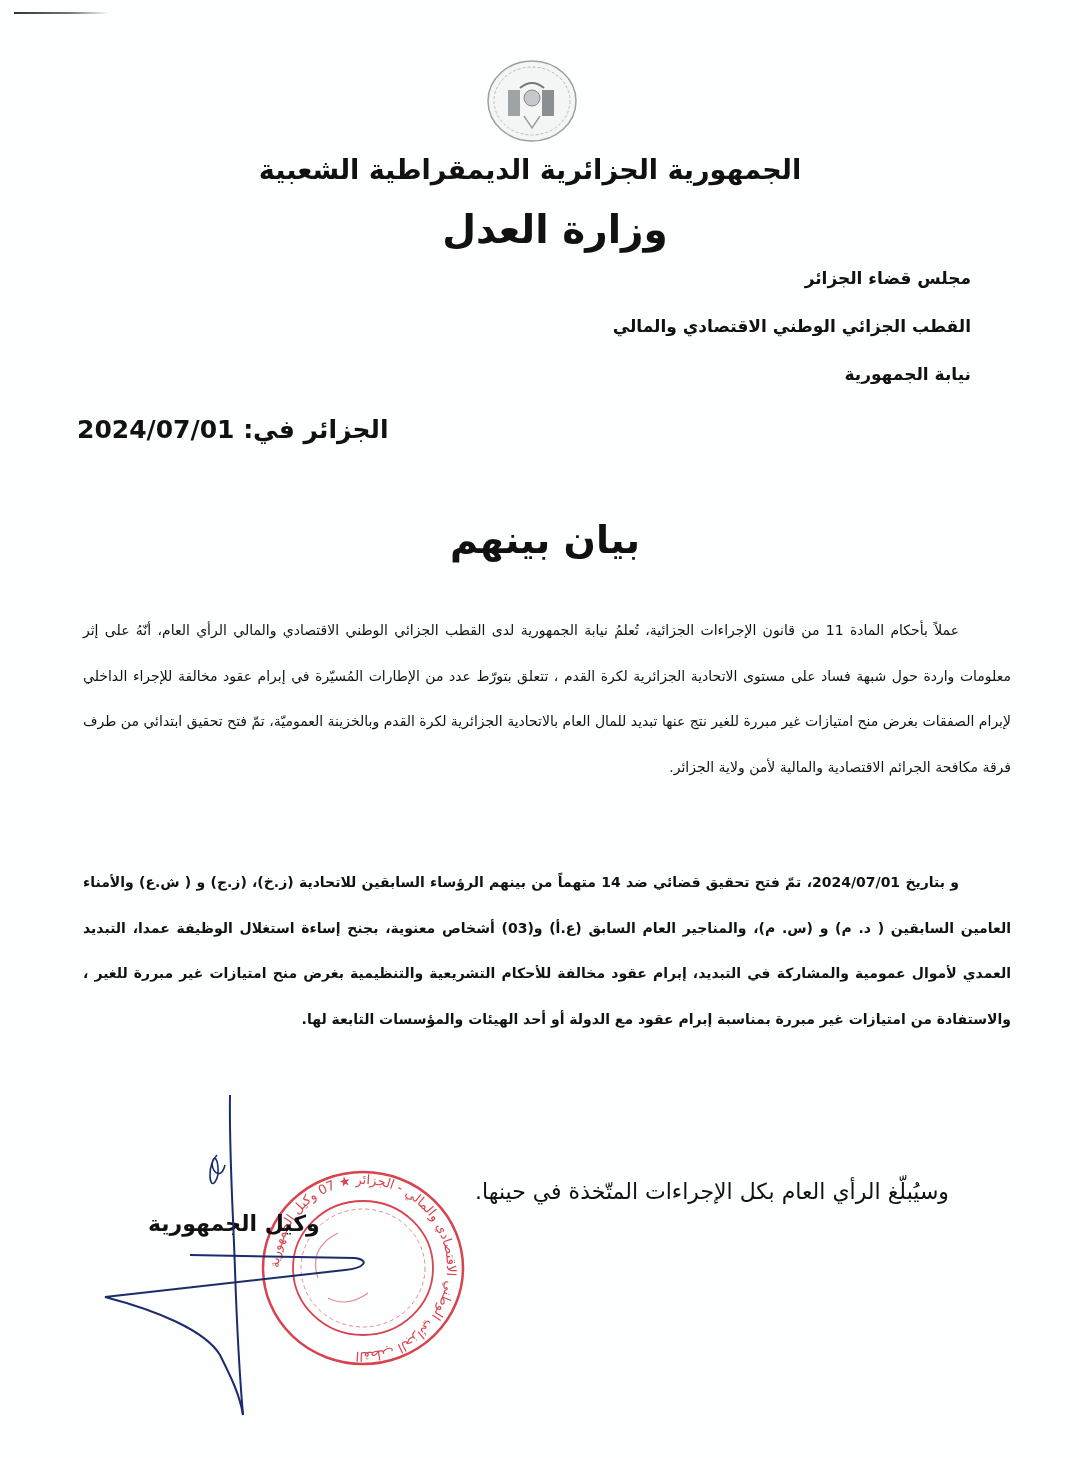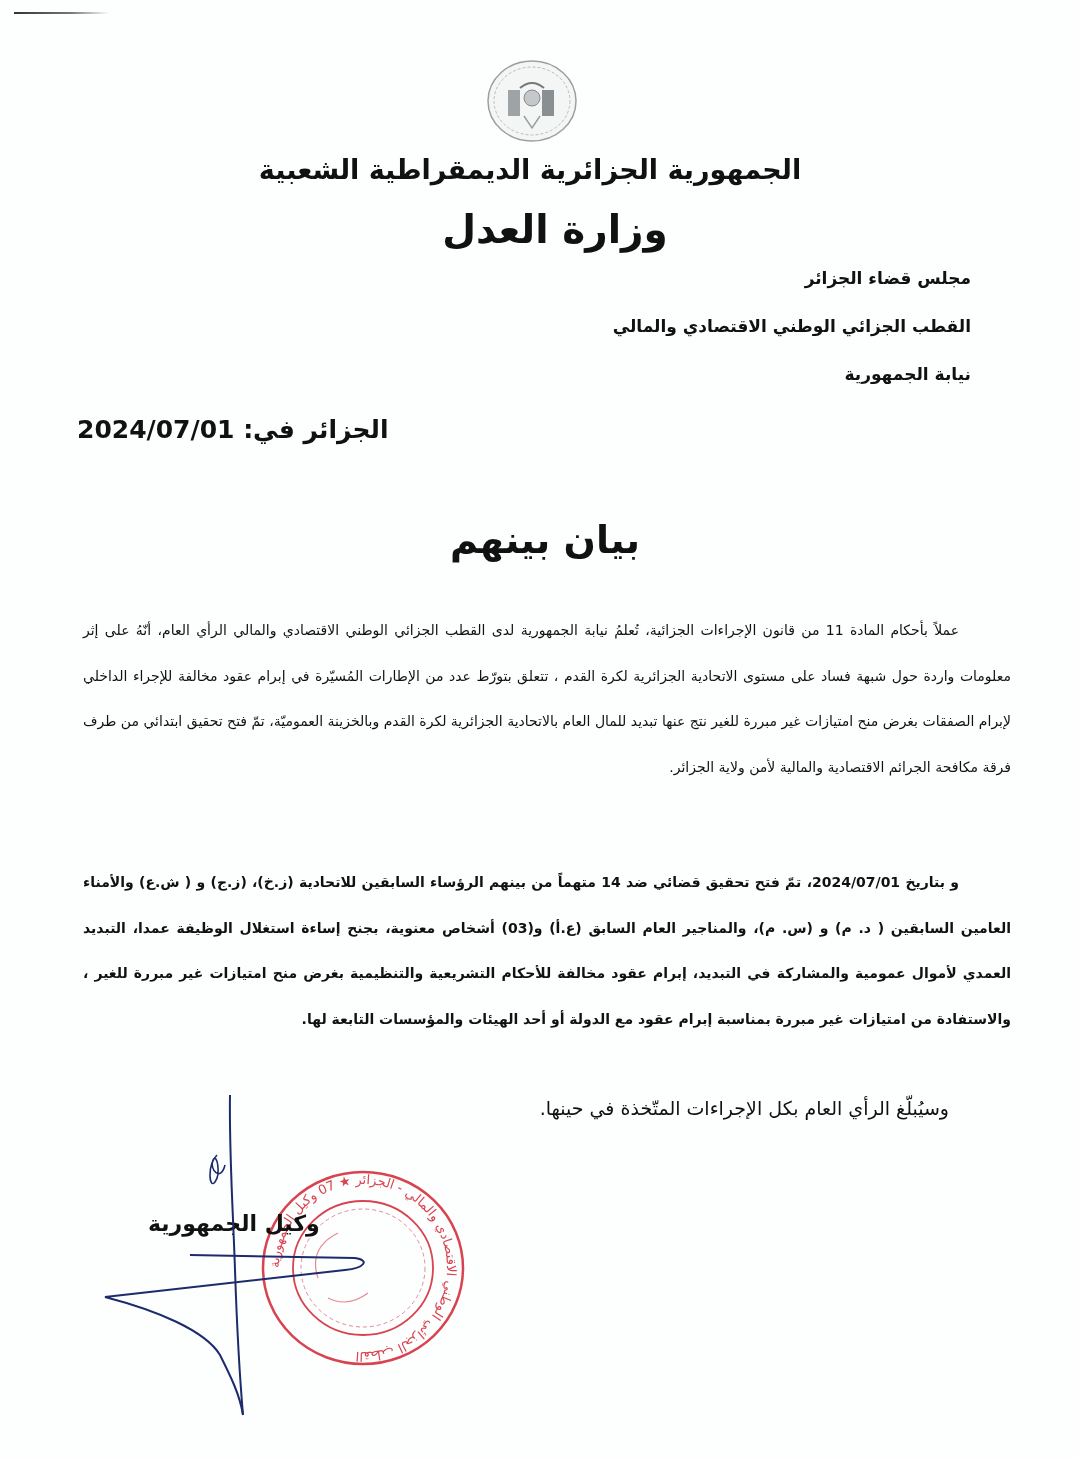--- a/index.html
+++ b/index.html
@@ -41,21 +41,21 @@
     font-weight: bold; font-size: 38px; line-height: 56px; letter-spacing: 3px;
   }
   .para {
     position: absolute; left: 71px; width: 928px;
     font-size: 14px; line-height: 45.5px; text-align: justify; text-align-last: right; margin-left: 12px;
   }
   .p1 { top: 608px; }
   .p2 { top: 860px; font-weight: bold; }
   .p1 .indent, .p2 .indent { display: inline-block; width: 52px; }
   .closing {
-    position: absolute; right: 130px; top: 1088px; font-size: 19px; line-height: 40px;
+    position: absolute; right: 130px; top: 1172px; font-size: 22px; line-height: 40px;
     white-space: nowrap;
   }
   .signature-title {
     position: absolute; left: 148px; top: 1204px; font-weight: bold; font-size: 22px;
     line-height: 40px; white-space: nowrap; z-index: 3;
   }
   .stamp {
     position: absolute; left: 258px; top: 1168px; width: 210px; height: 200px; z-index: 2;
   }
   .signature {

